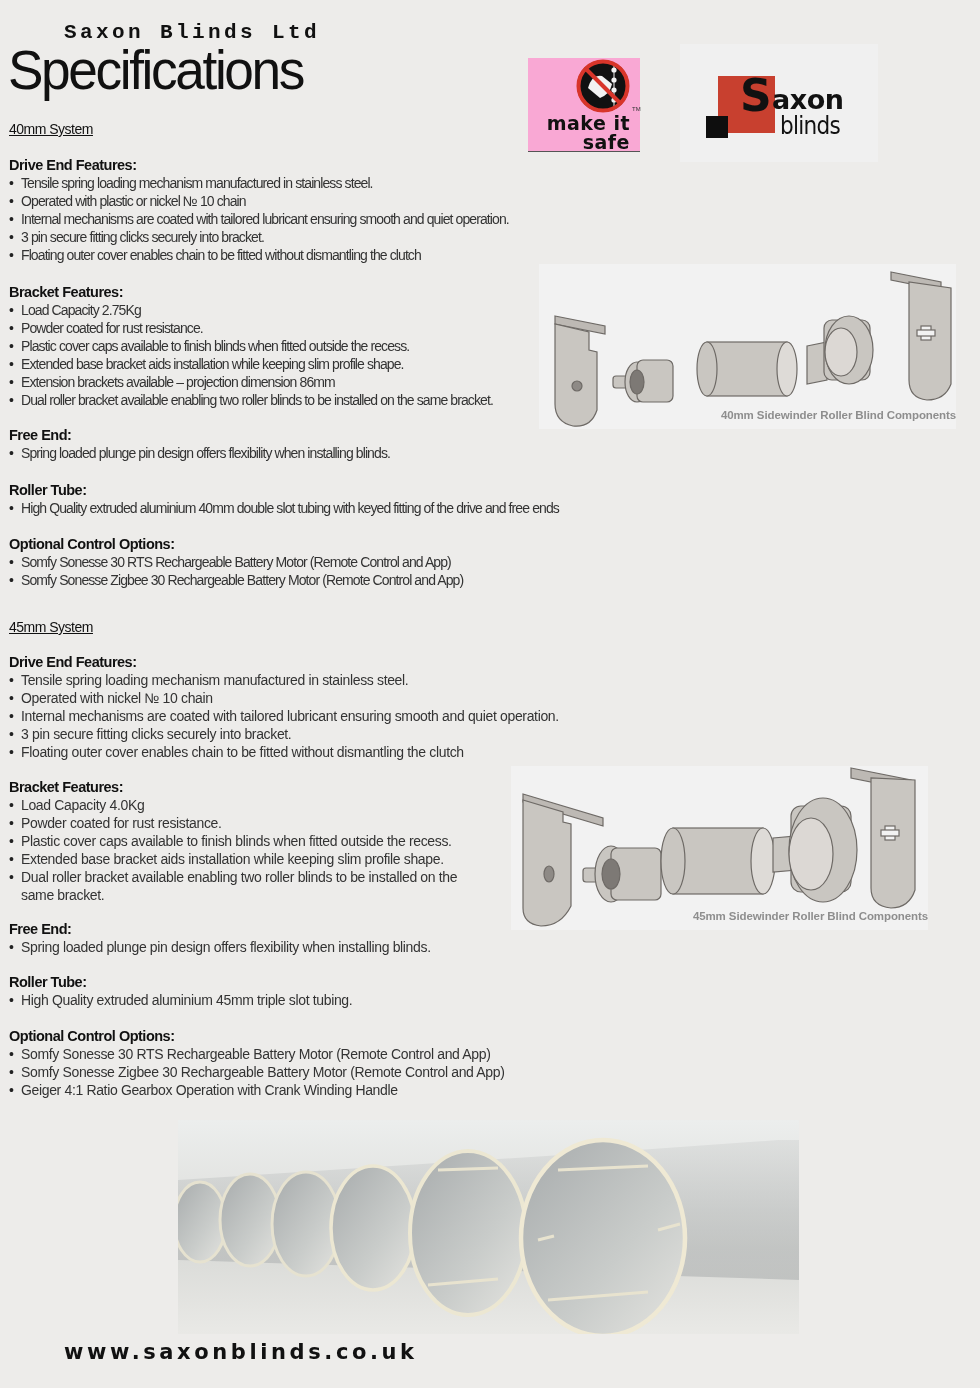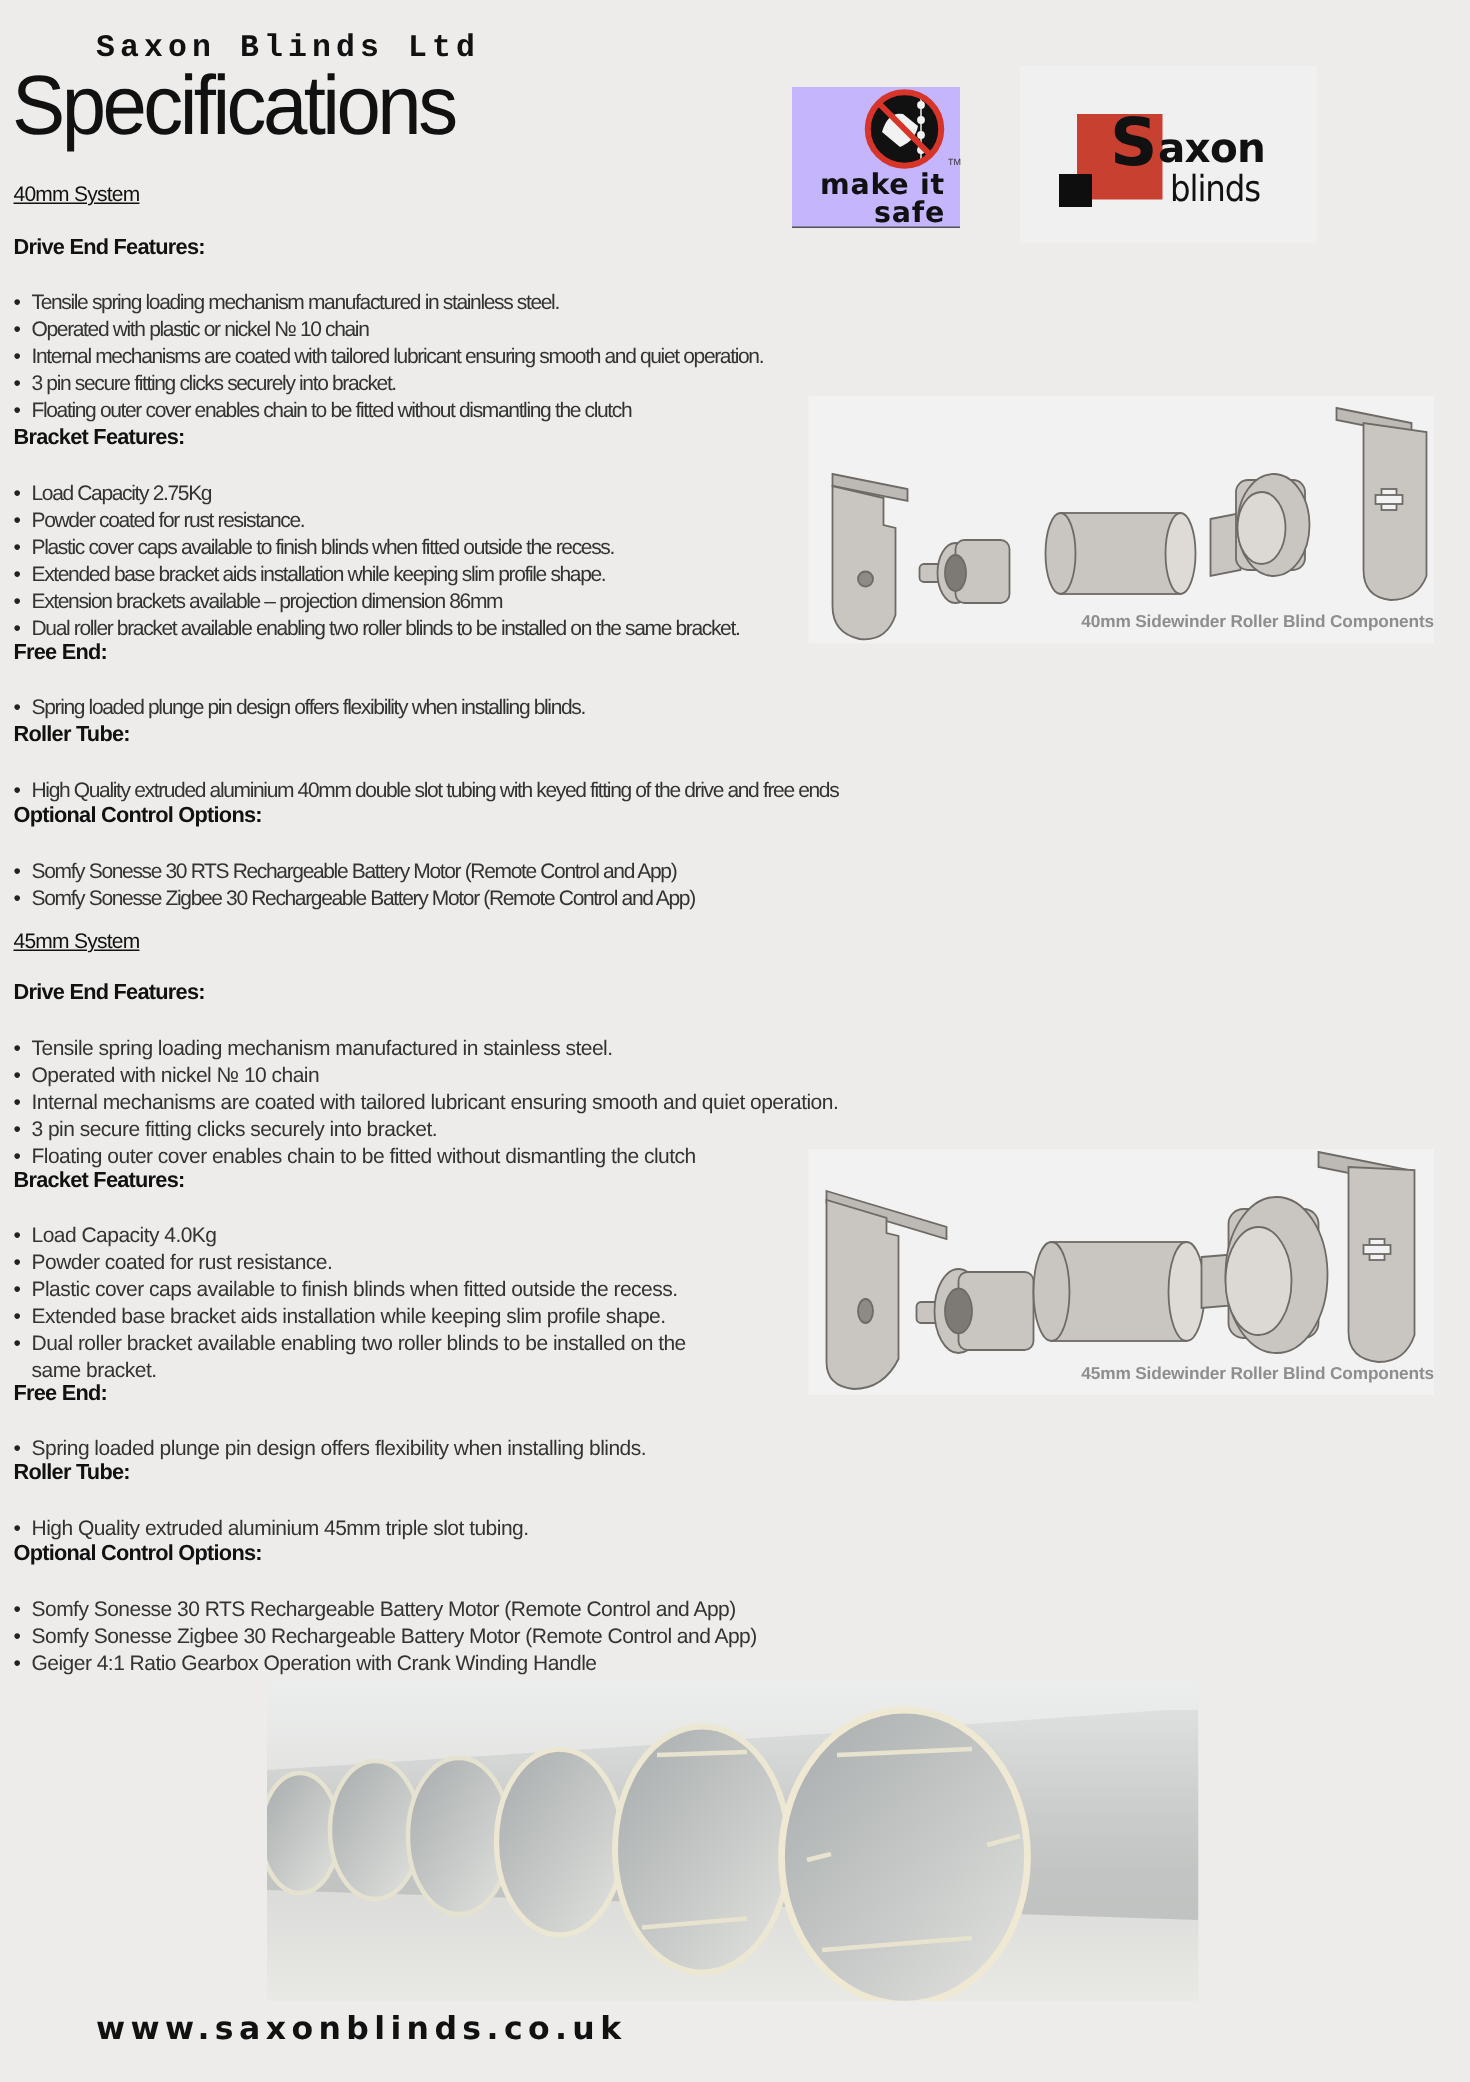--- a/index.html
+++ b/index.html
@@ -26,36 +26,36 @@
     .system-heading {
       position: absolute; left: 9px;
       font-size: 14px; text-decoration: underline; letter-spacing: -0.5px;
       color: #111;
     }
     .section { position: absolute; left: 9px; }
     .section h3 {
       font-weight: bold; font-size: 14.5px; color: #111;
       letter-spacing: -0.5px; line-height: 18px;
     }
-    .section ul { list-style: none; margin-top: 18px; }
+    .section ul { list-style: none; }
     .section li {
       font-size: 14px; color: #333; line-height: 18.1px;
       letter-spacing: -0.9px; white-space: nowrap;
       position: relative; padding-left: 12px;
     }
     .section.wide li { letter-spacing: -0.35px; }
     .section li::before {
       content: "\2022"; position: absolute; left: 0; top: 0; color: #222;
     }
     .section li.wrap { white-space: normal; width: 470px; }
 
     
     .mis-logo {
       position: absolute; left: 528px; top: 58px; width: 112px; height: 94px;
-      background: #c4b5fd; border-bottom: 1px solid #555;
+      background: #f9a8d4; border-bottom: 1px solid #555;
     }
     .mis-logo svg { position: absolute; left: 0; top: 0; }
     .mis-text {
       position: absolute; right: 10px; font-family: "DejaVu Sans", sans-serif;
       font-weight: bold; font-size: 19px; color: #111; line-height: 19px;
       letter-spacing: 0.5px;
     }
     .mis-tm { position: absolute; left: 104px; top: 48px; font-size: 6px; color: #333; }
     .saxon-logo {
       position: absolute; left: 680px; top: 44px; width: 198px; height: 118px;
@@ -252,21 +252,21 @@
 
 <div class="section wide" style="top:1027px;">
   <h3>Optional Control Options:</h3>
   <ul>
     <li>Somfy Sonesse 30 RTS Rechargeable Battery Motor (Remote Control and App)</li>
     <li>Somfy Sonesse Zigbee 30 Rechargeable Battery Motor (Remote Control and App)</li>
     <li>Geiger 4:1 Ratio Gearbox Operation with Crank Winding Handle</li>
   </ul>
 </div>
 
-<div class="diagram" style="left:539px; top:766px; height:164px;">
+<div class="diagram" style="left:511px; top:766px; height:164px;">
   <svg width="417" height="164" viewBox="0 0 417 164">
     <g fill="#c9c6c1" stroke="#6e6a66" stroke-width="1.2">
 
       <path d="M12 28 l80 24 l0 8 l-80 -24 z" fill="#bdb9b4"></path>
       <path d="M12 34 l0 108 q0 16 18 18 q20 0 30 -20 l0 -82 l-8 -2 l0 -10 z"></path>
       <ellipse cx="38" cy="108" rx="5" ry="8" fill="#8e8a86"></ellipse>
 
       <rect x="72" y="102" width="18" height="14" rx="3"></rect>
       <ellipse cx="100" cy="108" rx="16" ry="28"></ellipse>
       <rect x="100" y="82" width="50" height="52" rx="6"></rect>

